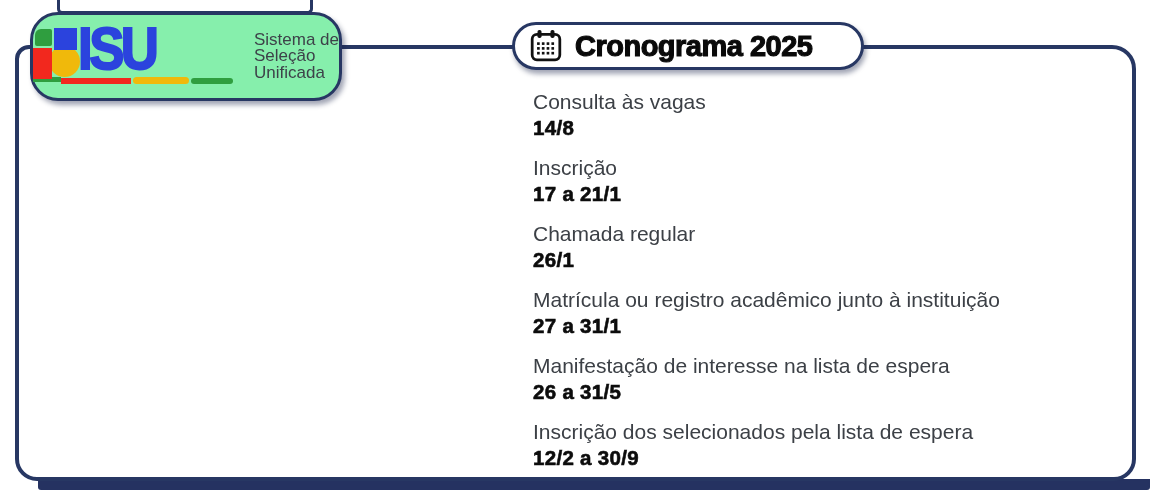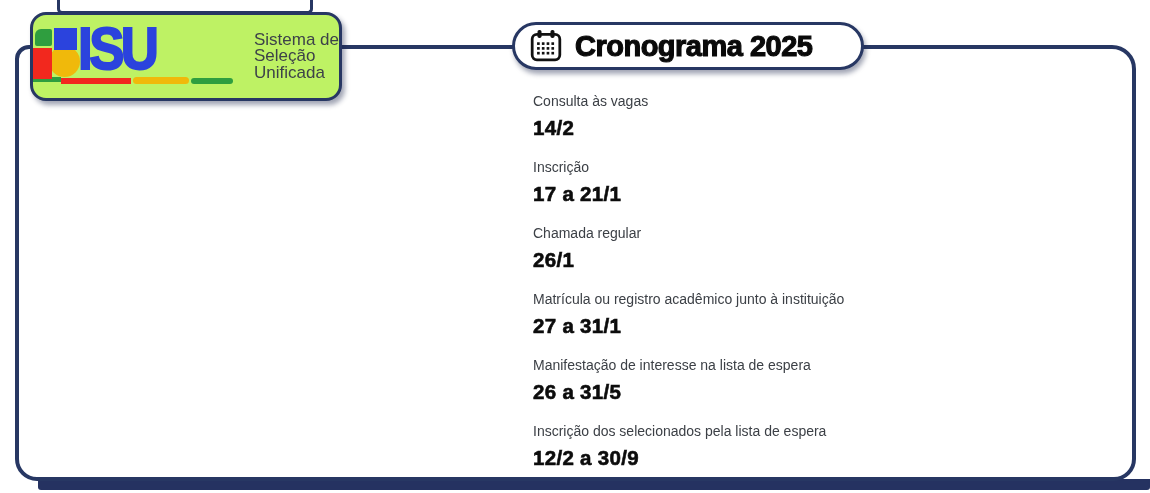--- a/index.html
+++ b/index.html
@@ -23,22 +23,22 @@
   }
   .main-card{
     position:absolute;left:15px;top:45px;width:1121px;height:436px;
     box-sizing:border-box;background:#ffffff;
     border:4px solid #273763;border-radius:14px 24px 22px 22px;
     z-index:1;
   }
   
   .logo-card{
     position:absolute;left:30px;top:12px;width:312px;height:89px;
-    box-sizing:border-box;background:#bef264;border:3px solid #273763;
-    border-radius:16px;z-index:3;
+    box-sizing:border-box;background:#86efac;border:3px solid #273763;
+    border-radius:28px;z-index:3;
     display:flex;align-items:center;justify-content:center;gap:13px;
     box-shadow:3px 4px 5px rgba(23,33,70,.40);
   }
   .sisu-logo{position:relative;width:208px;height:57px;flex:0 0 auto;}
   .sisu-logo .shp{position:absolute;}
   .sq-green {left:2px; top:1px; width:17px;height:17px;background:#2f9e3f;border-radius:6px 2px 2px 2px;z-index:2;}
   .sq-blue  {left:21px;top:0;   width:23px;height:22px;background:#2b43dd;z-index:3;}
   .sq-red   {left:0;   top:20px;width:19px;height:31px;background:#f2281e;z-index:2;}
   .cir-yellow{left:16px;top:18px;width:31px;height:31px;background:#f0b90b;border-radius:50%;z-index:1;}
   .isu{
@@ -66,21 +66,21 @@
   .title-pill .title{
     font-size:29px;font-weight:bold;color:#0a0a0a;
     letter-spacing:-.5px;-webkit-text-stroke:1.1px #0a0a0a;
     white-space:nowrap;
   }
   .cal{flex:0 0 auto;}
   
   .schedule{position:absolute;left:533px;top:88px;z-index:2;width:560px;}
   .item{margin-bottom:14px;}
   .item .label{
-    font-size:14px;line-height:27px;color:#3c4046;white-space:nowrap;
+    font-size:21px;line-height:27px;color:#3c4046;white-space:nowrap;
   }
   .item .date{
     font-size:20.5px;line-height:25px;color:#0c0c0c;font-weight:bold;
     -webkit-text-stroke:.6px #0c0c0c;letter-spacing:.3px;white-space:nowrap;
   }
 </style>
 </head>
 <body>
 
 <div class="stage">
@@ -127,21 +127,21 @@
         <rect x="16.6" y="21.5" width="2.5" height="2.5"></rect>
         <rect x="21.1" y="21.5" width="2.5" height="2.5"></rect>
       </g>
     </svg>
     <span class="title">Cronograma 2025</span>
   </div>
 
   <div class="schedule">
     <div class="item">
       <div class="label">Consulta às vagas</div>
-      <div class="date">14/2</div>
+      <div class="date">14/8</div>
     </div>
 
     <div class="item">
       <div class="label">Inscrição</div>
       <div class="date">17 a 21/1</div>
     </div>
 
     <div class="item">
       <div class="label">Chamada regular</div>
       <div class="date">26/1</div>

